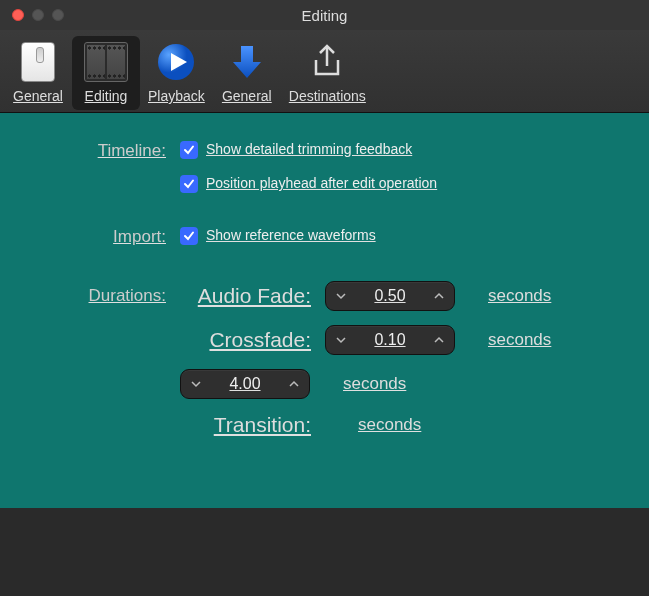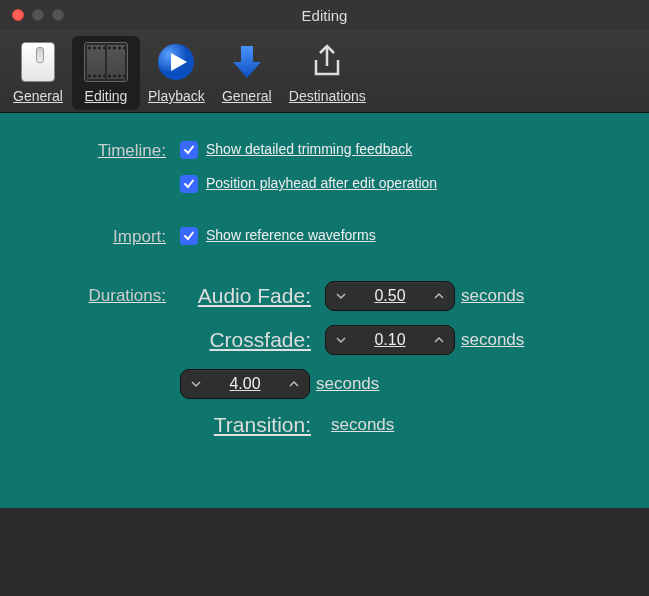--- a/index.html
+++ b/index.html
@@ -142,21 +142,21 @@
     color: #bbb;
     font-size: 11px;
   }
   .step-val {
     flex: 1;
     text-align: center;
     font-size: 16px;
     color: #eee;
   }
   .unit {
-    margin-left: 6px;
+    margin-left: 33px;
     font-size: 17px;
     color: #ddd;
   }
 
   
   .icon-general {
     width: 34px; height: 40px;
     background: linear-gradient(#fff,#e5e5e5);
     border: 1px solid #888;
     border-radius: 4px;

